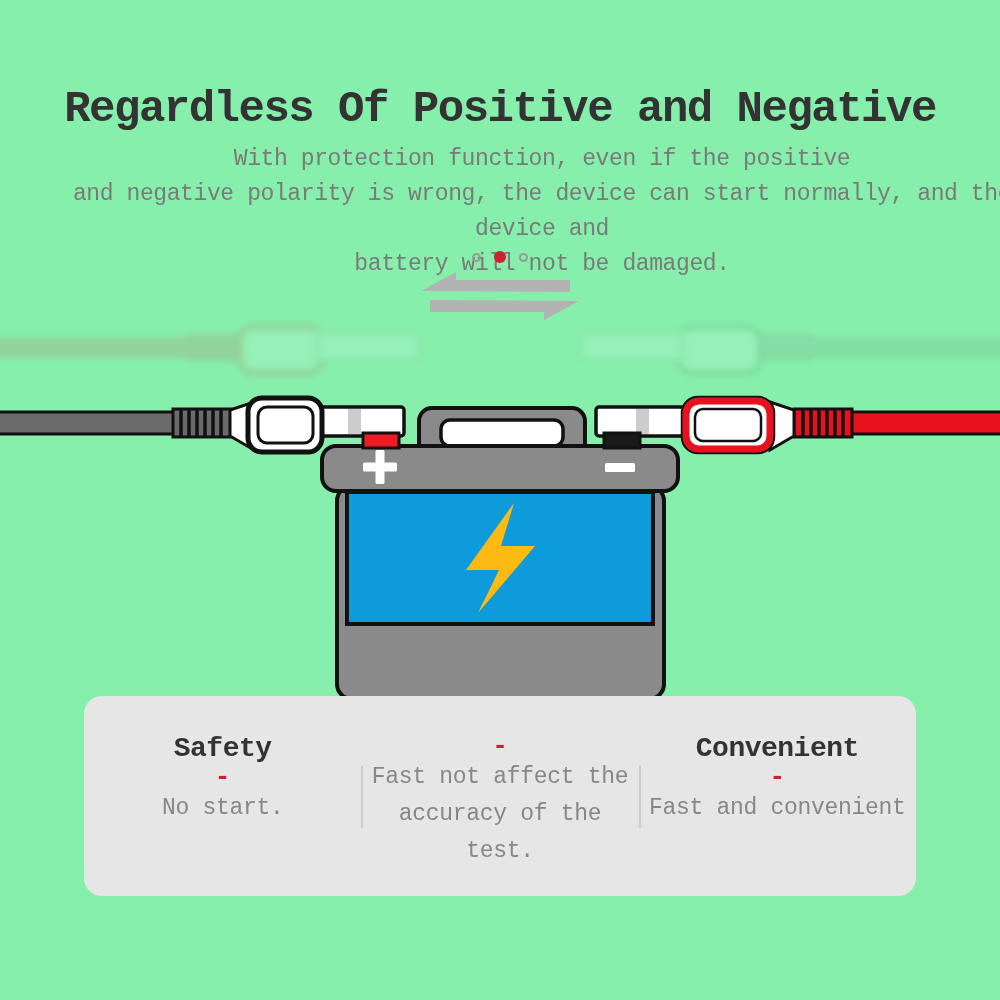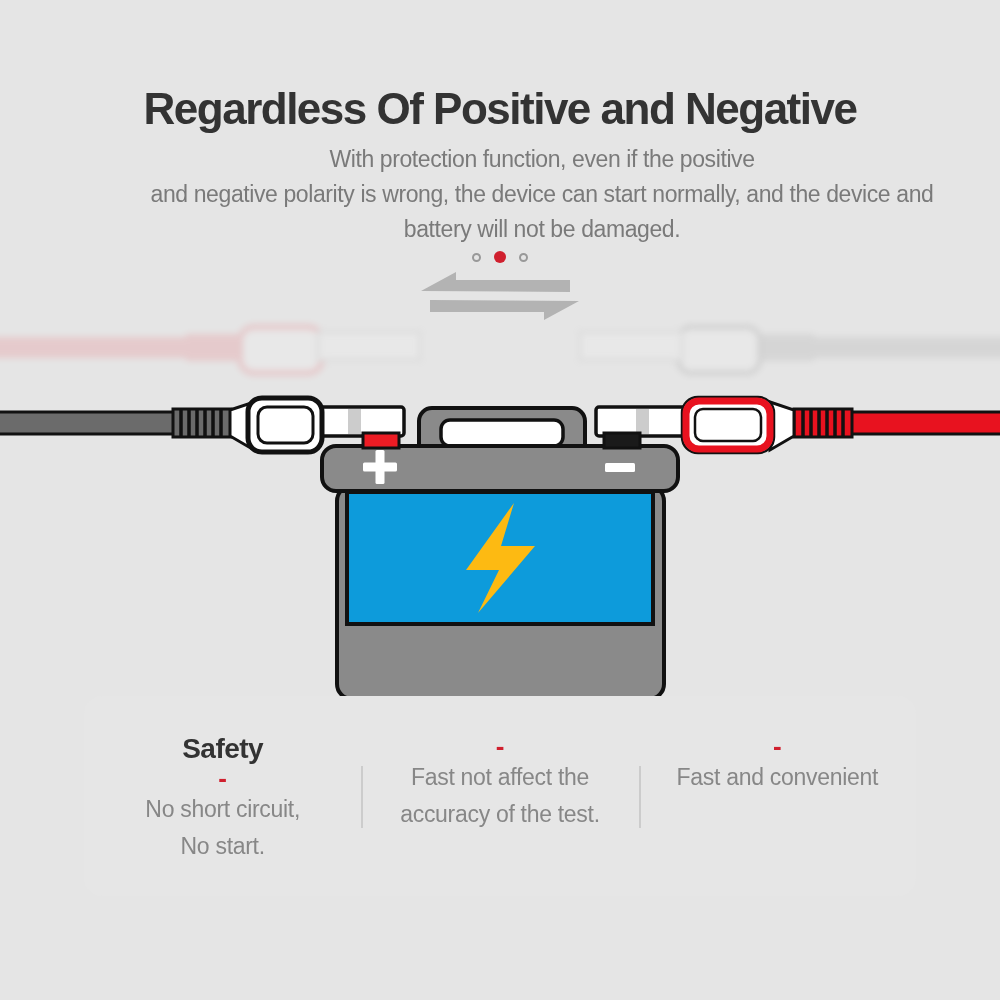--- a/index.html
+++ b/index.html
@@ -1,18 +1,18 @@
 <!DOCTYPE html>
 <html><head>
 <meta charset="utf-8">
 <style>
   html,body{margin:0;padding:0;}
   .canvas{
-    position:relative; width:1000px; height:1000px; background:#e5e5e5;
-    font-family:Liberation Sans, sans-serif; overflow:hidden;
+    position:relative; width:1000px; height:1000px; background:#86efac;
+    font-family:Liberation Mono, monospace; overflow:hidden;
   }
   
   .title{
     position:absolute; top:84px; left:0; width:1000px; text-align:center;
     font-size:44px; font-weight:bold; color:#333333; letter-spacing:-1.5px;
   }
   .subtitle{
     position:absolute; top:142px; left:0; width:1000px; text-align:center;
     font-size:23px; color:#7a7a7a; line-height:35px; letter-spacing:-0.4px;padding-left:42px;
   }
@@ -127,29 +127,29 @@
     </g>
   </svg>
 
   <div class="features">
     <div class="divider d1"></div>
     <div class="divider d2"></div>
 
     <div class="feature">
       <div class="feature-title">Safety</div>
       <div class="feature-dash">-</div>
-      <div class="feature-line">No short circuit,</div>
       <div class="feature-line">No start.</div>
     </div>
 
     <div class="feature">
       <div class="feature-dash">-</div>
       <div class="feature-line">Fast not affect the</div>
       <div class="feature-line">accuracy of the test.</div>
     </div>
 
     <div class="feature">
+      <div class="feature-title">Convenient</div>
       <div class="feature-dash">-</div>
       <div class="feature-line">Fast and convenient</div>
     </div>
   </div>
 
 </div>
 
 </body></html>

